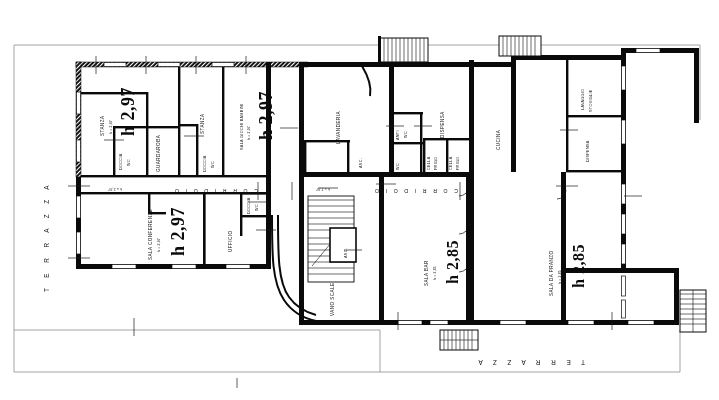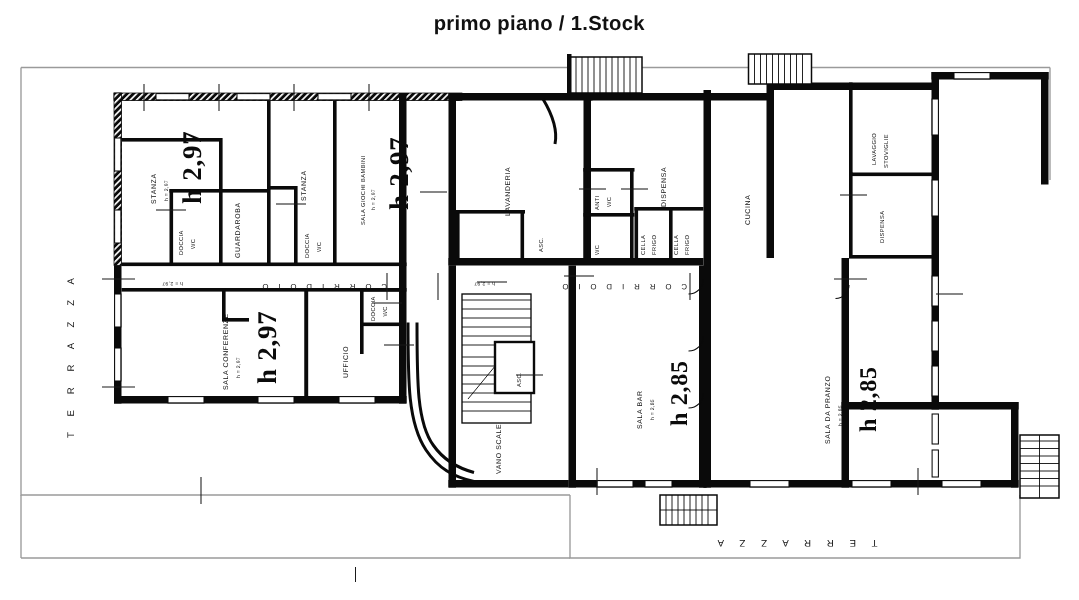--- a/index.html
+++ b/index.html
@@ -39,21 +39,20 @@
   .faint{fill:none;stroke:#9a9a9a;stroke-width:.9;}
   .tick{stroke:#1a1a1a;stroke-width:.7;fill:none;}
   .door{fill:none;stroke:#0a0a0a;stroke-width:.7;}
   .stairline{stroke:#0a0a0a;stroke-width:.6;fill:none;}
 </style>
 </head>
 <body>
 
 <div id="plan-root">
 
-  <div id="plan-title">primo piano / 1.Stock</div>
 
   <svg id="svg-plan" viewBox="0 0 719 400">
     <defs>
       <pattern id="wallhatch" width="3" height="3" patternUnits="userSpaceOnUse" patternTransform="rotate(45)">
         <rect width="3" height="3" fill="#0a0a0a"></rect>
         <rect width="1.1" height="3" fill="#ffffff"></rect>
       </pattern>
       <pattern id="stepfill" width="4" height="4" patternUnits="userSpaceOnUse">
         <rect width="4" height="4" fill="#ffffff"></rect>
         <rect width="4" height="1" fill="#0a0a0a"></rect>

